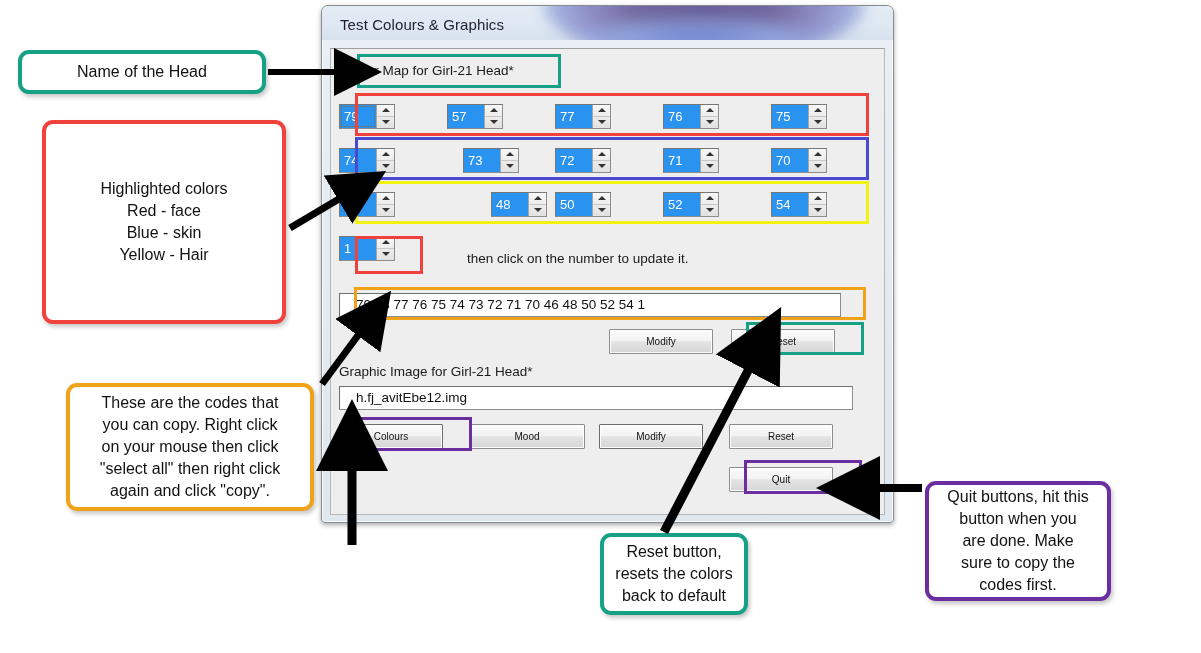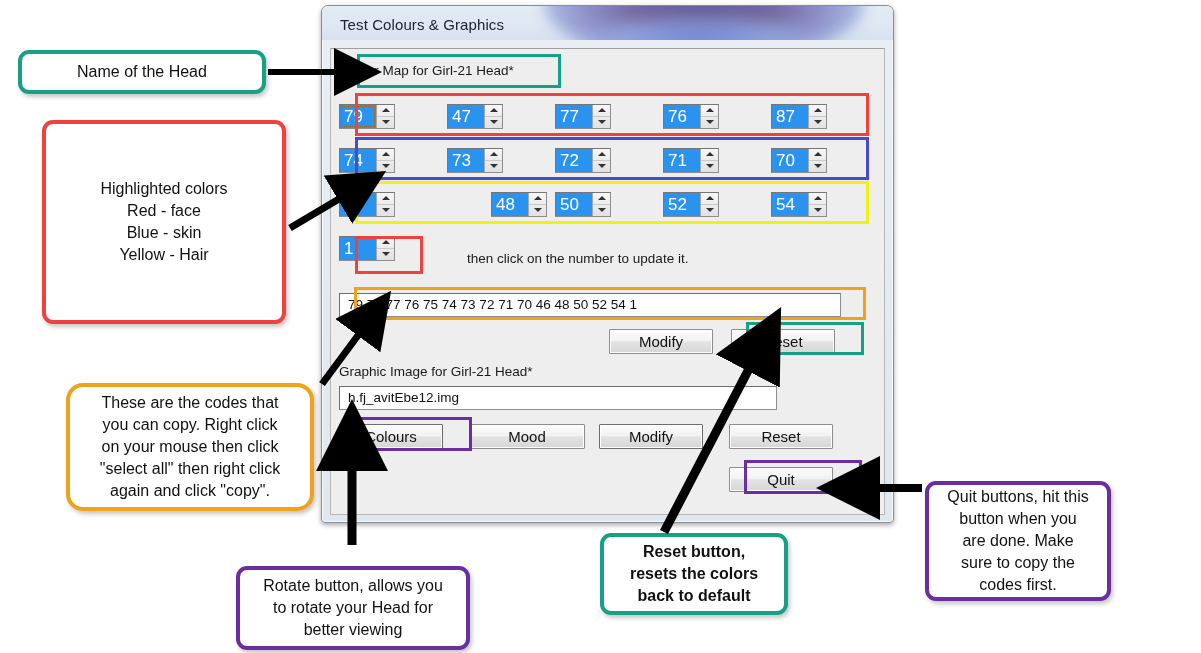--- a/index.html
+++ b/index.html
@@ -65,21 +65,21 @@
   .lbl { position: absolute; font-size: 13.5px; color: #1a1a1a; white-space: nowrap; }
 
   .spin {
     position: absolute; width: 56px; height: 25px;
     border: 1px solid #8e8e8e; border-top-color: #767676; border-left-color: #767676;
     background: #ffffff;
     display: flex;
   }
   .spin .val {
     flex: 1 1 auto; background: #2a93f0; color: #ffffff;
-    font-size: 17px; line-height: 23px; padding-left: 4px;
+    font-size: 13px; line-height: 23px; padding-left: 4px;
     overflow: hidden; white-space: nowrap;
   }
   .spin.focus .val { outline: 1px dotted #8c6a3a; outline-offset: -2px; }
   .spin .arrows {
     flex: 0 0 18px; width: 18px;
     background: linear-gradient(to bottom,#f6f6f6,#e2e2e2);
     border-left: 1px solid #a6a6a6;
     display: flex; flex-direction: column;
   }
   .spin .arrows i {
@@ -92,29 +92,29 @@
     transform: translate(-50%,-50%);
     width: 0; height: 0;
   }
   .spin .arrows i.up::after   { border-left:4px solid transparent; border-right:4px solid transparent; border-bottom:4px solid #333; }
   .spin .arrows i.down::after { border-left:4px solid transparent; border-right:4px solid transparent; border-top:4px solid #333; }
 
   .txtbox {
     position: absolute; background:#ffffff;
     border: 1px solid #8e8e8e; border-top-color: #6f6f6f; border-left-color: #6f6f6f;
     font-size: 13.5px; color:#111; line-height: 22px;
-    padding-left: 8px; white-space: nowrap; overflow: hidden;
+    padding-left: 16px; white-space: nowrap; overflow: hidden;
   }
 
   .btn {
     position: absolute; height: 25px;
     background: linear-gradient(to bottom, #fcfcfc 0%, #f2f2f2 46%, #e3e3e3 52%, #d6d6d6 100%);
     border: 1px solid #8d8d8d;
     border-radius: 1px;
-    font-size: 15px; color:#111;
+    font-size: 10px; color:#111;
     display: flex; align-items: center; justify-content: center;
     box-shadow: inset 0 0 0 1px #fdfdfd;
     cursor: default;
   }
   .btn.dark { border-color:#6d6d6d; }
 
   .hint { position:absolute; font-size: 13.5px; color:#1a1a1a; line-height: 17px; white-space: nowrap; }
 
   
   .hl { position: absolute; border-width: 3px; border-style: solid; pointer-events:none; }
@@ -130,21 +130,21 @@
     position: absolute; background:#ffffff;
     border-width: 4px; border-style: solid; border-radius: 11px;
     display:flex; align-items:center; justify-content:center;
     text-align:center; font-size: 16px; color:#111; line-height: 22px;
     padding: 6px 10px;
     box-shadow: 2px 3px 4px rgba(0,0,0,.22);
     white-space: pre-line;
   }
   .callout.teal   { border-color:#16a085; }
   .callout.red    { border-color:#f0413c; }
-  .callout.orange { border-color:#f0a318;border-radius:17px; }
+  .callout.orange { border-color:#f0a318; }
   .callout.purple { border-color:#6b2ea0;margin-top:20px; }
 
   
   #arrows { position:absolute; left:0; top:0; width:1201px; height:653px; pointer-events:none; }
 </style>
 </head>
 <body>
 
 <div id="stage">
 
@@ -161,56 +161,56 @@
       <div class="lbl" style="left:8px; top:14px;">Colour Map for Girl-21 Head*</div>
 
       <div class="spin focus" style="left:8px;  top:55px;">
         <div class="val">79</div>
         <div class="arrows">
             <i class="up"></i>
             <i class="down"></i>
           </div>
       </div>
       <div class="spin" style="left:116px; top:55px;">
-        <div class="val">47</div>
+        <div class="val">57</div>
         <div class="arrows">
             <i class="up"></i>
             <i class="down"></i>
           </div>
       </div>
       <div class="spin" style="left:224px; top:55px;">
         <div class="val">77</div>
         <div class="arrows">
             <i class="up"></i>
             <i class="down"></i>
           </div>
       </div>
       <div class="spin" style="left:332px; top:55px;">
         <div class="val">76</div>
         <div class="arrows">
             <i class="up"></i>
             <i class="down"></i>
           </div>
       </div>
       <div class="spin" style="left:440px; top:55px;">
-        <div class="val">87</div>
+        <div class="val">75</div>
         <div class="arrows">
             <i class="up"></i>
             <i class="down"></i>
           </div>
       </div>
 
       <div class="spin" style="left:8px;   top:99px;">
         <div class="val">74</div>
         <div class="arrows">
             <i class="up"></i>
             <i class="down"></i>
           </div>
       </div>
-      <div class="spin" style="left:116px; top:99px;">
+      <div class="spin" style="left:132px; top:99px;">
         <div class="val">73</div>
         <div class="arrows">
             <i class="up"></i>
             <i class="down"></i>
           </div>
       </div>
       <div class="spin" style="left:224px; top:99px;">
         <div class="val">72</div>
         <div class="arrows">
             <i class="up"></i>
@@ -277,21 +277,21 @@
       </div>
 
       <div class="hint" style="left:136px; top:201px;">then click on the number to update it.</div>
 
       <div class="txtbox" style="left:8px; top:244px; width:502px; height:24px;">79 78 77 76 75 74 73 72 71 70 46 48 50 52 54 1</div>
 
       <div class="btn" style="left:278px; top:280px; width:104px;">Modify</div>
       <div class="btn" style="left:400px; top:280px; width:104px;">Reset</div>
 
       <div class="lbl" style="left:8px; top:315px;">Graphic Image for Girl-21 Head*</div>
-      <div class="txtbox" style="left:8px; top:337px; width:438px; height:24px;">h.fj_avitEbe12.img</div>
+      <div class="txtbox" style="left:8px; top:337px; width:514px; height:24px;">h.fj_avitEbe12.img</div>
 
       <div class="btn dark" style="left:8px;   top:375px; width:104px;">Colours</div>
       <div class="btn" style="left:138px; top:375px; width:116px;">Mood</div>
       <div class="btn dark" style="left:268px; top:375px; width:104px;">Modify</div>
       <div class="btn" style="left:398px; top:375px; width:104px;">Reset</div>
 
       <div class="btn" style="left:398px; top:418px; width:104px;">Quit</div>
 
     </div>
   </div>
@@ -312,25 +312,22 @@
 Red - face
 Blue - skin
 Yellow - Hair</div>
 
   <div class="callout orange" style="left:66px;  top:383px; width:248px; height:128px;">These are the codes that
 you can copy. Right click
 on your mouse then click
 "select all" then right click
 again and click "copy".</div>
 
-  <div class="callout purple" style="left:236px; top:546px; width:234px; height:84px;">Rotate button, allows you
-to rotate your Head for
-better viewing</div>
-
-  <div class="callout teal" style="left:600px; top:533px; width:188px; height:82px;font-weight:bold;">Reset button,
+
+  <div class="callout teal" style="left:600px; top:533px; width:148px; height:82px;">Reset button,
 resets the colors
 back to default</div>
 
   <div class="callout purple" style="left:925px; top:461px; width:186px; height:120px;">Quit buttons, hit this
 button when you
 are done. Make
 sure to copy the
 codes first.</div>
 
   <svg id="arrows" viewBox="0 0 1201 653">

